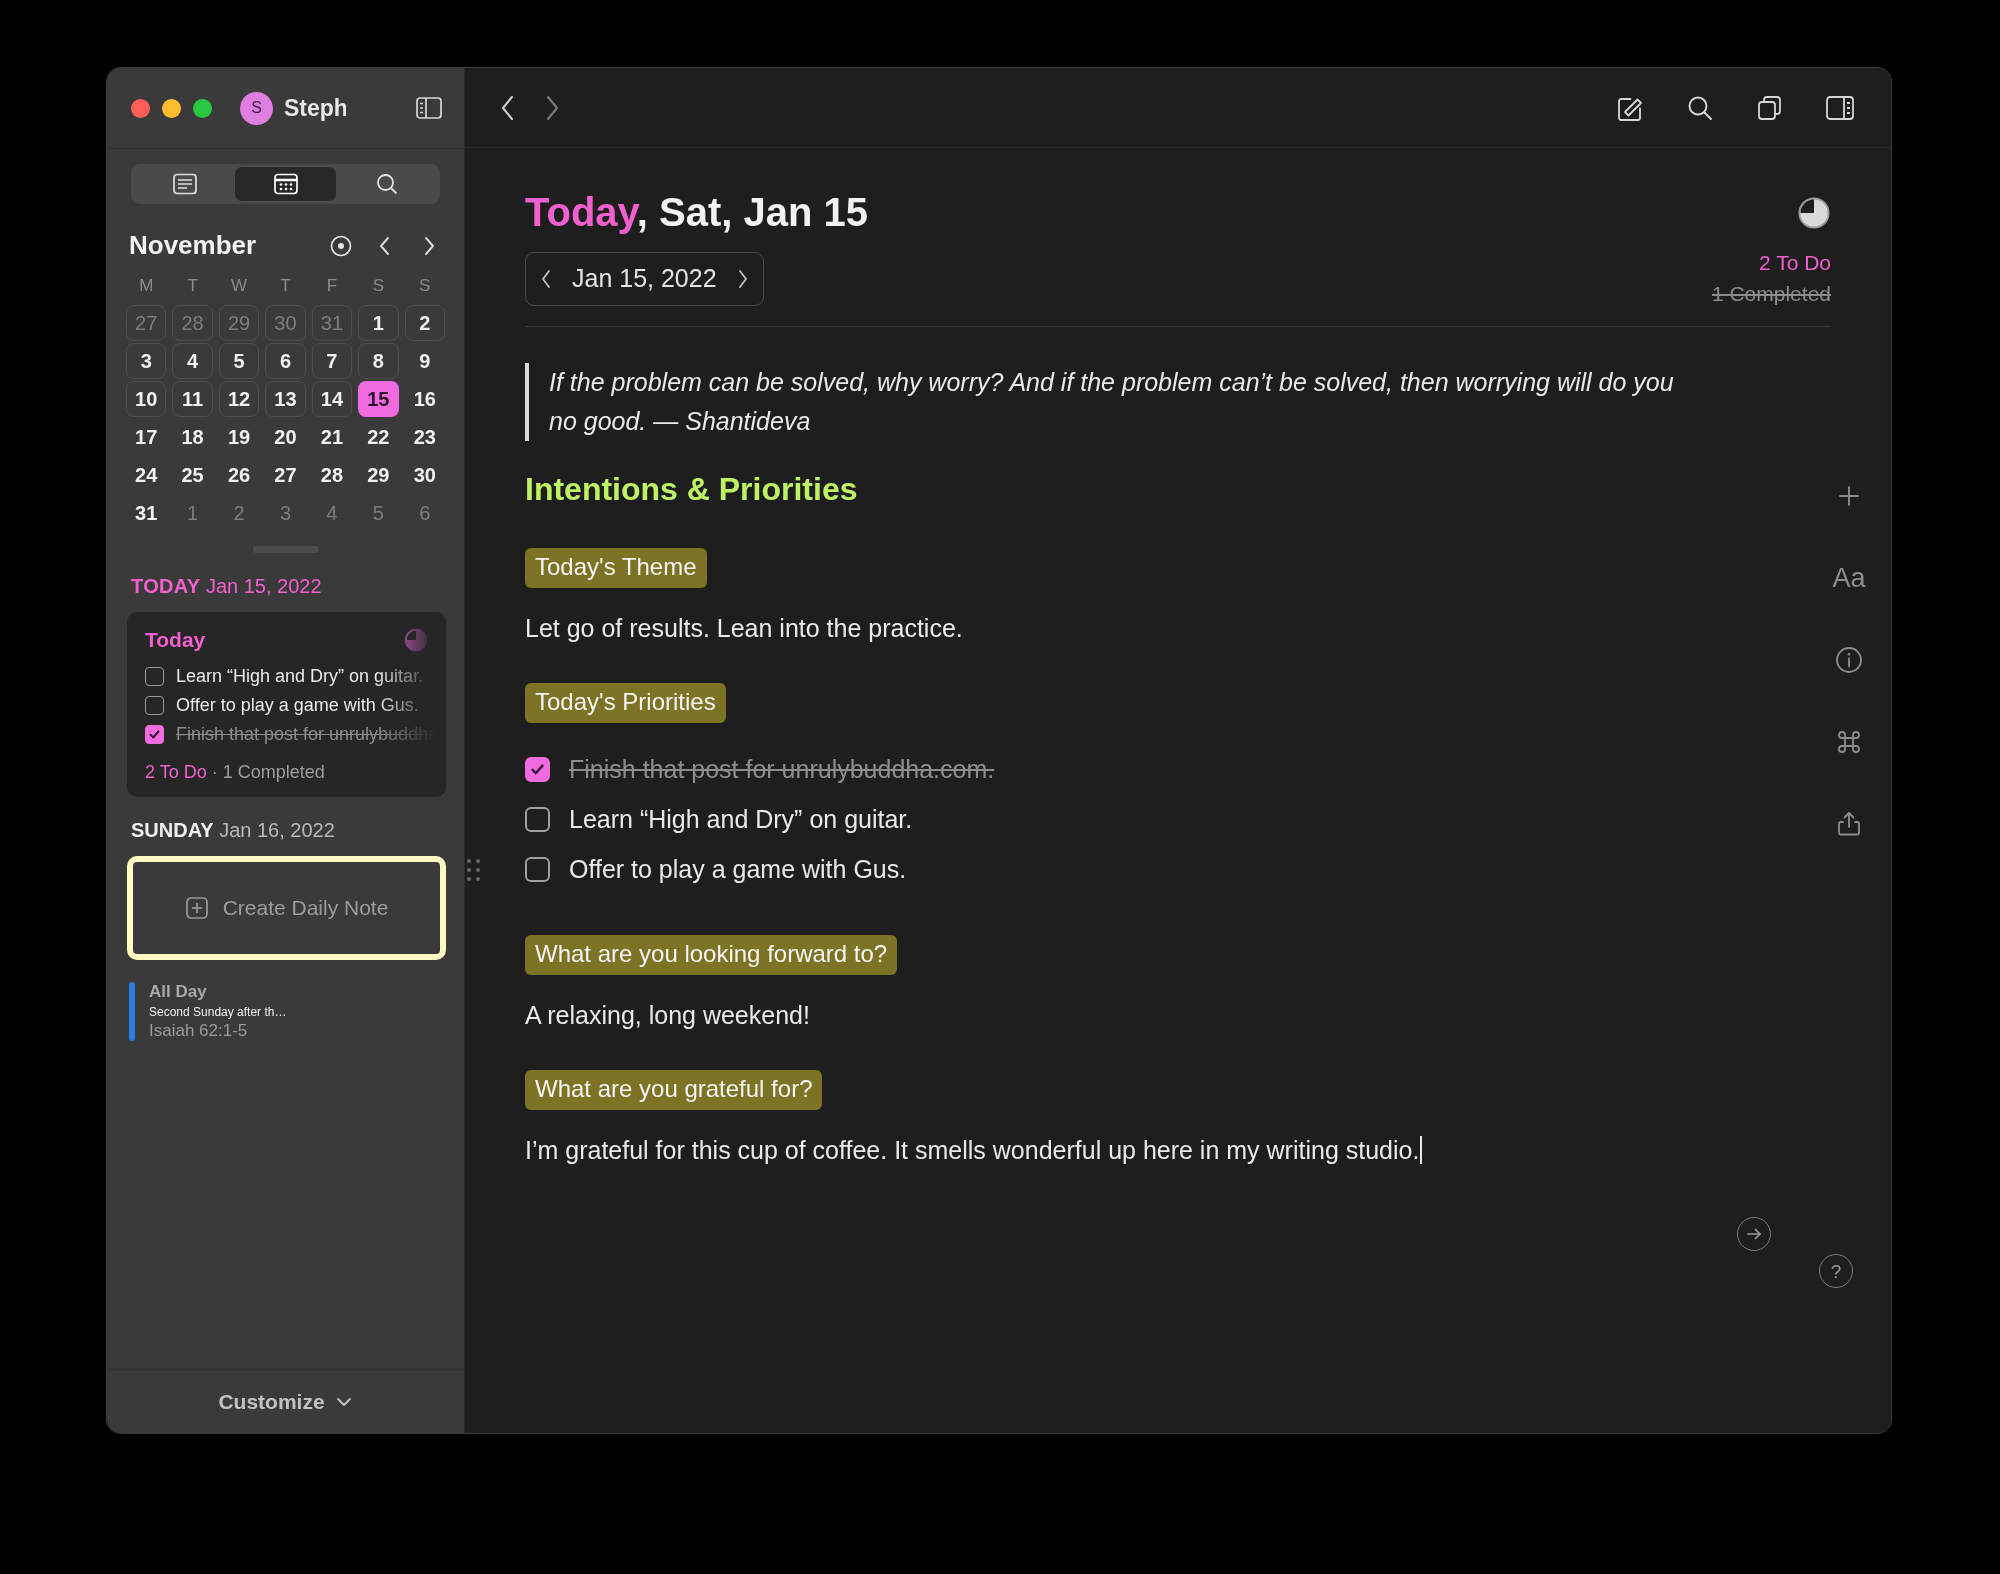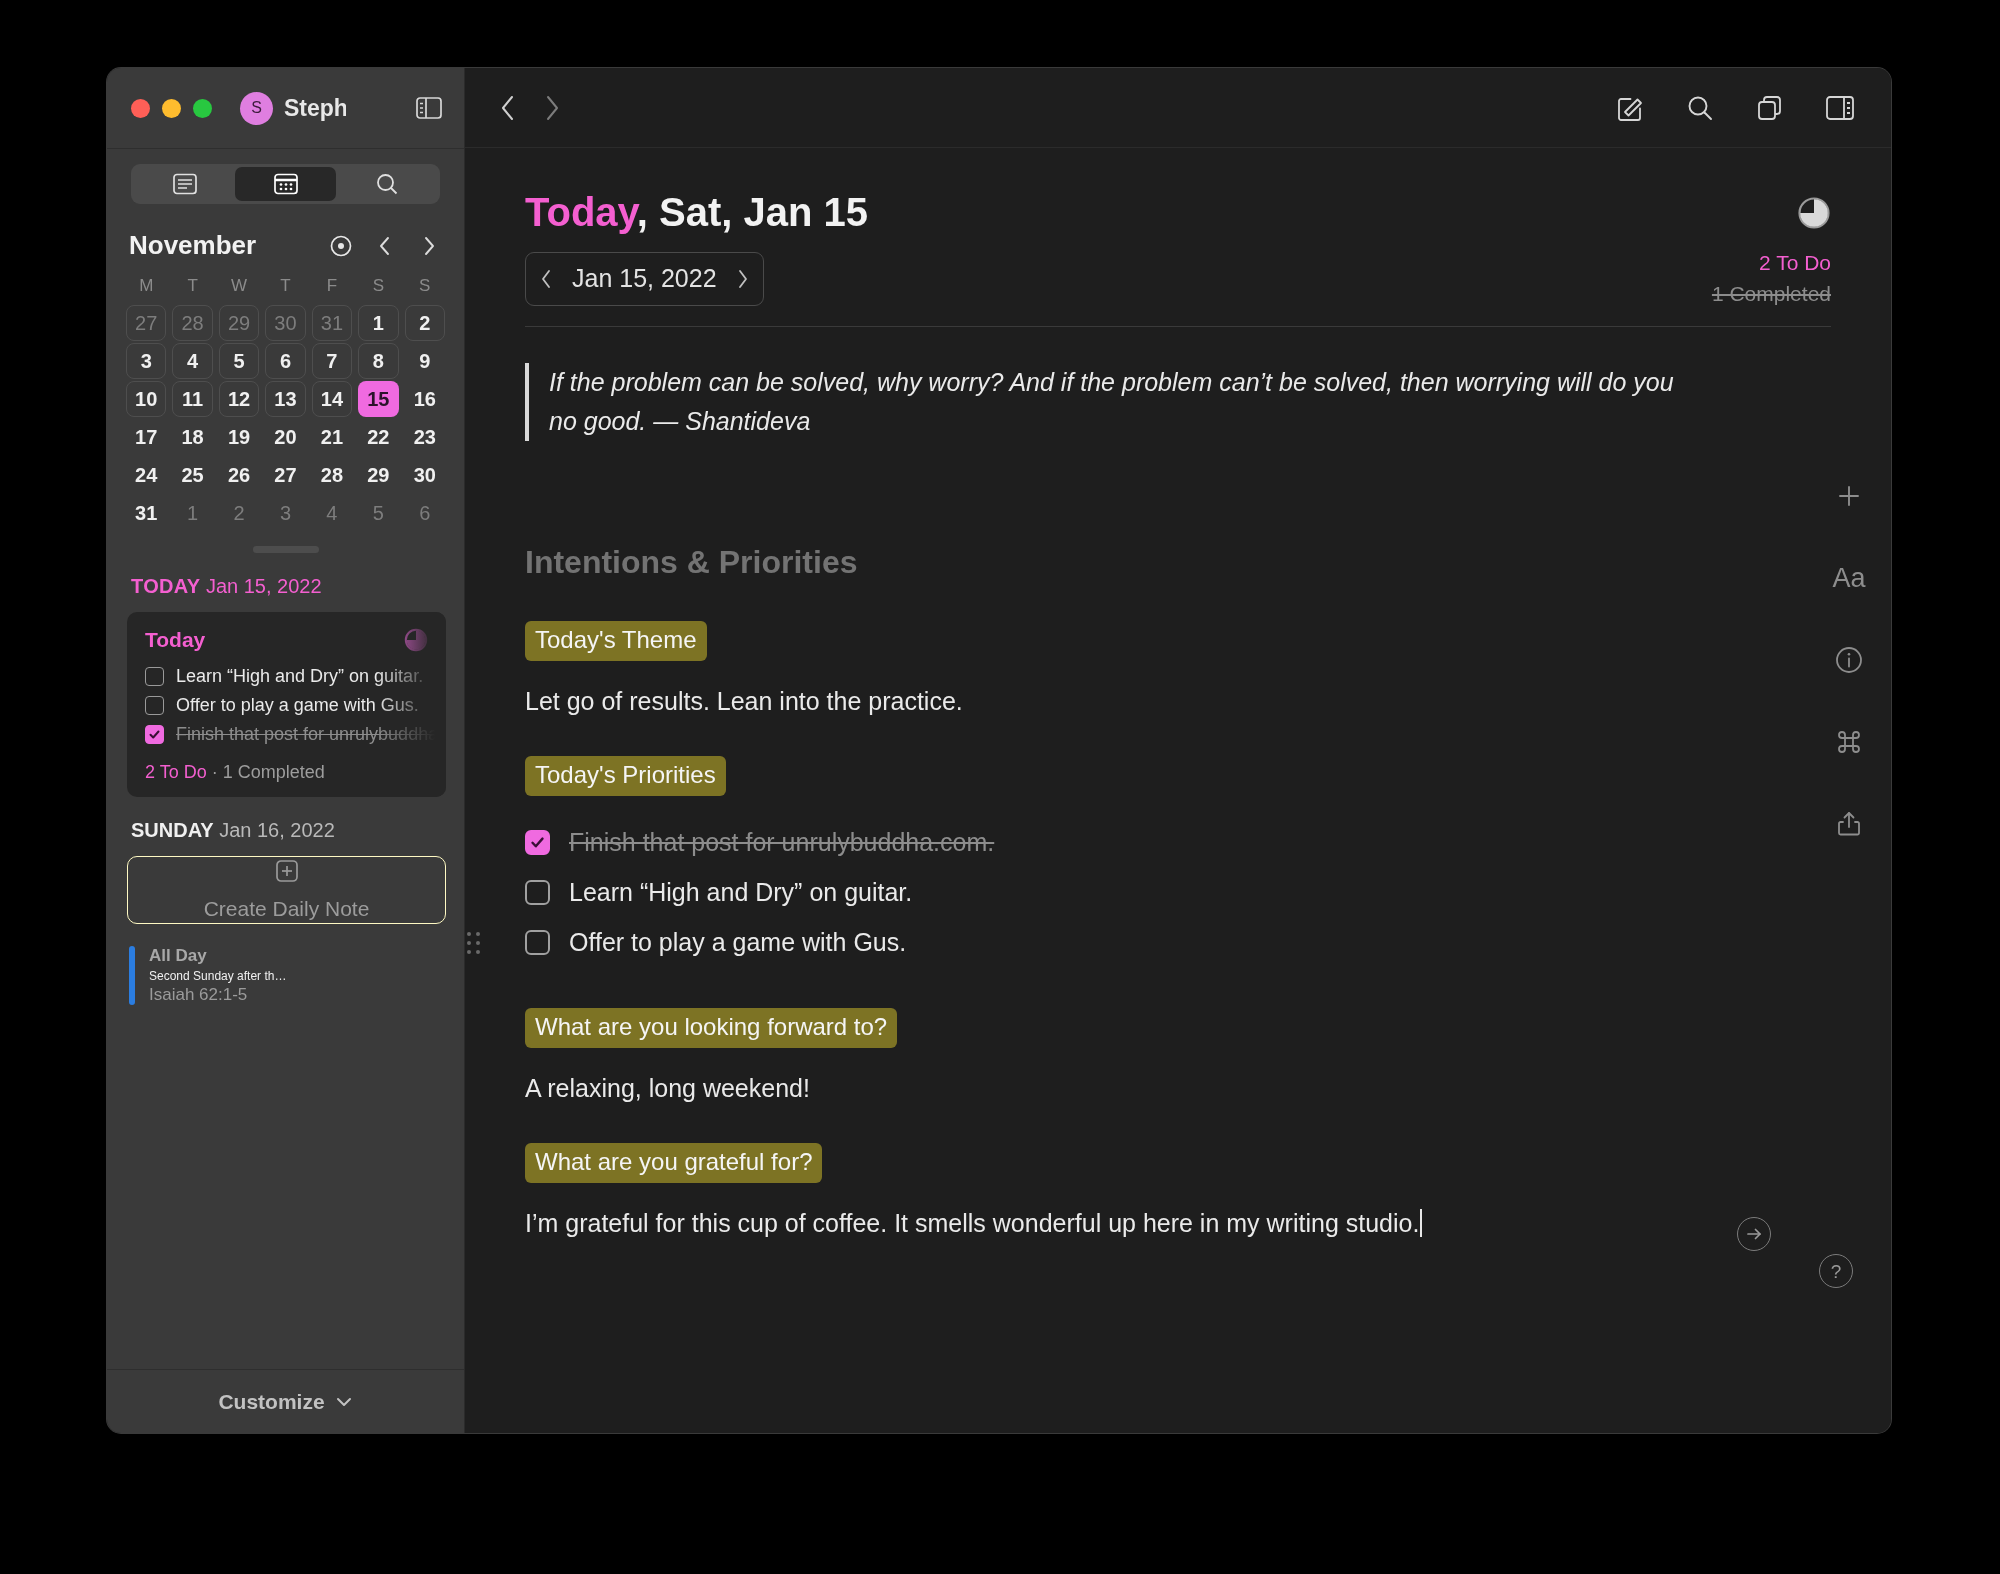--- a/index.html
+++ b/index.html
@@ -169,26 +169,25 @@
   .tc-foot .pink { color: #f45fd0; }
 
   .sun-label {
     padding: 22px 24px 8px 24px;
     font-size: 20px; color: #b9b9b9;
   }
   .sun-label .bold { font-weight: 700; color: #f0f0f0; }
 
   .create-note {
     margin: 6px 18px 0 20px;
-    height: 68px;
-    border: 1px solid #fef9c3;
+    height: 104px;
+    border: 6px solid #fef9c3;
     border-radius: 10px;
     display: flex; align-items: center; justify-content: center;
     gap: 14px;
-    flex-direction: column;
   }
   .create-note span.txt { font-size: 21px; color: #9c9c9c; }
 
   .event {
     display: flex;
     margin: 22px 18px 0 22px;
     gap: 14px;
   }
   .ev-bar { width: 6px; border-radius: 3px; flex: 0 0 6px; }
   .ev-time { font-size: 17px; font-weight: 700; color: #a8a8a8; }
@@ -262,22 +261,22 @@
     border-left: 4px solid #d9d9d9;
     padding-left: 20px;
     max-width: 1150px;
   }
   .quote p {
     font-size: 25px; font-style: italic; color: #eaeaea;
     line-height: 1.55;
   }
 
   .h2 {
-    font-size: 32px; font-weight: 700; color: #737373;
-    margin-top: 103px;
+    font-size: 32px; font-weight: 700; color: #bef264;
+    margin-top: 30px;
   }
 
   .hl {
     display: inline-block;
     background: #7d7324;
     color: #f5f5f5;
     font-size: 24px;
     border-radius: 6px;
     padding: 5px 10px 7px 10px;
     margin-top: 40px;

